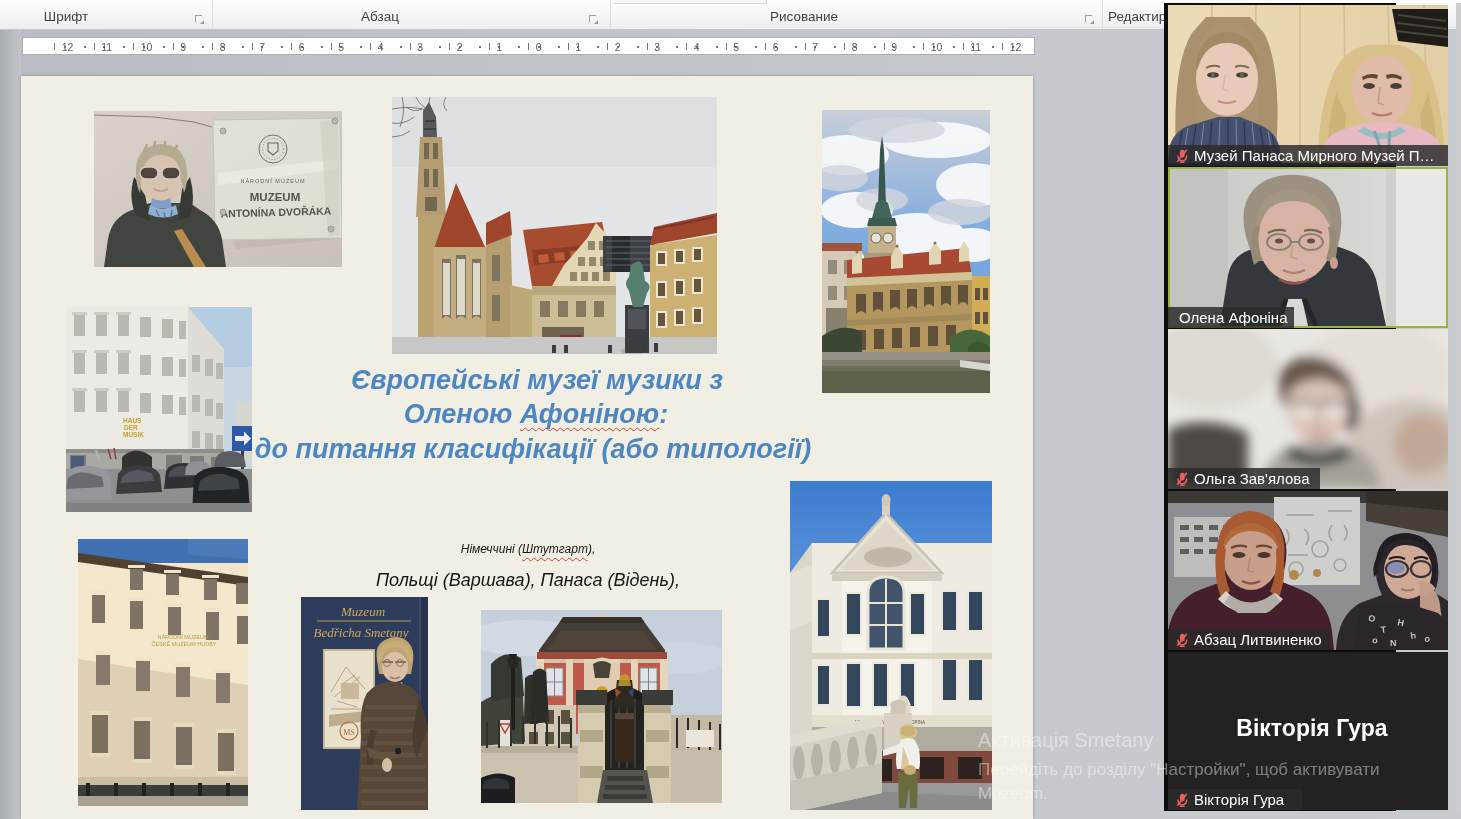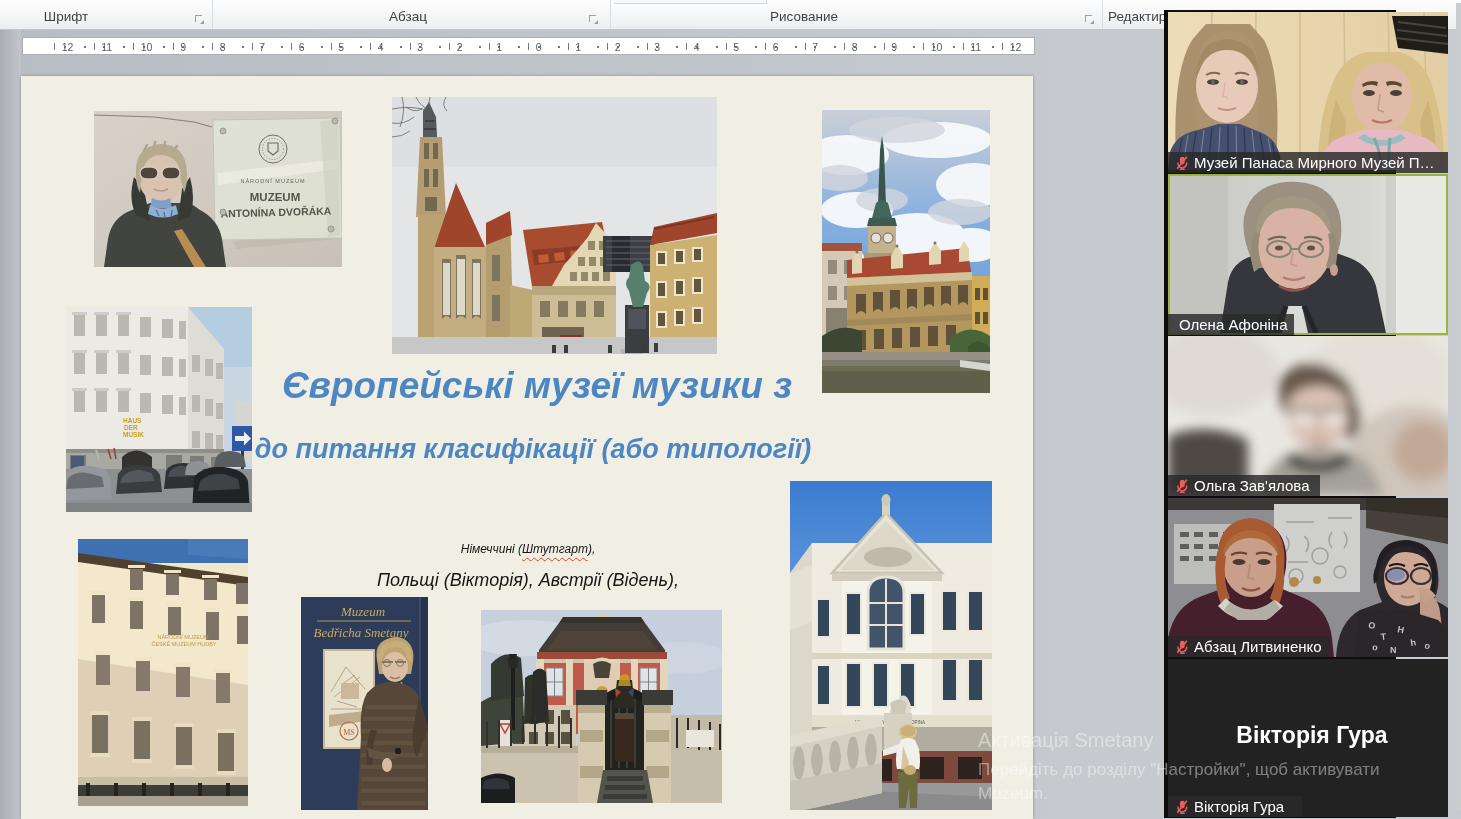--- a/index.html
+++ b/index.html
@@ -21,33 +21,33 @@
   border:1px solid #aab0b7;box-sizing:border-box;}
 .rn{position:absolute;top:2.5px;width:24px;text-align:left;font-size:10.5px;color:#565c64;}
 .rd{position:absolute;top:8px;width:2px;height:2px;background:#70767d;}
 .rt{position:absolute;top:5px;width:1px;height:7px;background:#70767d;}
 #page{position:absolute;left:21px;top:76px;width:1012px;height:743px;background:#f1eee3;
   box-shadow:0 0 3px rgba(90,95,100,.55);}
 .ph{position:absolute;}
 .tl{position:absolute;text-align:center;font-style:italic;font-weight:bold;color:#4c86c3;white-space:nowrap;}
 .bl{position:absolute;text-align:center;font-style:italic;color:#161616;white-space:nowrap;}
 .sq{text-decoration:underline wavy #d04437 1px;text-underline-offset:4px;text-decoration-skip-ink:none;}
-#sidebar{position:absolute;left:1164px;top:10px;width:232px;height:808px;background:#0d0d0d;}
+#sidebar{position:absolute;left:1164px;top:3px;width:232px;height:808px;background:#0d0d0d;}
 #sbedge{position:absolute;left:1456px;top:3px;width:5px;height:808px;background:#cbcdcf;}
 .tile{position:absolute;left:4px;width:280px;overflow:hidden;}
 .vlabel{position:absolute;left:0;bottom:0;height:21px;background:rgba(42,42,42,.82);
   color:#fff;font-size:15px;line-height:21px;white-space:nowrap;}
 .vlabel .tx{margin-left:5px;}
 .micwrap{display:inline-block;width:14px;height:14px;vertical-align:-2px;margin-left:7px;}
 .wm{position:absolute;color:rgba(255,255,255,0.42);white-space:nowrap;z-index:60;}
 </style></head><body>
 <div id="root">
 <div id="ribbon">
       <span class="glabel" style="left:66px">Шрифт</span>
-      <span class="glabel" style="left:408px">Абзац</span>
+      <span class="glabel" style="left:380px">Абзац</span>
       <span class="glabel" style="left:804px">Рисование</span>
       <span class="glabel2" style="left:1108px">Редактирование</span>
       <span class="gexp" style="left:195px"></span>
       <span class="gexp" style="left:589px"></span>
       <span class="gexp" style="left:1085px"></span>
       <span class="gsep" style="left:212px"></span>
       <span class="gsep" style="left:610px"></span>
       <span class="gsep" style="left:1102px"></span>
       <div id="topfrag"></div>
     </div>
@@ -743,24 +743,25 @@
 <g>
 <ellipse cx="118" cy="251" rx="9" ry="8" fill="#d9c28a"></ellipse>
 <path d="M111 253 q7 5 14 0 l0 -6 q-7 -5 -14 0 Z" fill="#c9b078"></path>
 <path d="M111 259 q7 -4 14 0 l4 9 q2 13 0 20 l-22 0 q-2 -9 0 -20 Z" fill="#f2f0ea"></path>
 <path d="M109 263 l-16 6 l0 6 l16 -4 Z" fill="#eeece6"></path>
 <path d="M108 291 h20 l-1 36 h-7 l-1 -20 l-3 20 h-7 Z" fill="#6b6b3f"></path>
 <path d="M113 265 l6 16 l-2 10 l-6 -2 Z" fill="#c9a86a" opacity="0.6"></path>
 <ellipse cx="120" cy="289" rx="6" ry="5" fill="#c9ae74"></ellipse>
 </g>
 </svg>
-      <div class="tl" style="left:116px;top:289px;width:800px;font-size:37px;">Європейські музеї музики з</div>
+      <div class="tl" style="left:116px;top:289px;width:800px;font-size:27px;">Європейські музеї музики з</div>
+      <div class="tl" style="left:115px;top:323px;width:800px;font-size:27px;">Оленою <span class="sq">Афоніною</span>:</div>
       <div class="tl" style="left:112px;top:358px;width:800px;font-size:27px;">до питання класифікації (або типології)</div>
       <div class="bl" style="left:107px;top:466px;width:800px;font-size:12px;">Німеччині (<span class="sq">Штутгарт</span>),</div>
-      <div class="bl" style="left:107px;top:494px;width:800px;font-size:18px;">Польщі (Вікторія), Австрії (Відень),</div>
+      <div class="bl" style="left:107px;top:494px;width:800px;font-size:18px;">Польщі (Варшава), Панаса (Відень),</div>
     </div>
     <div id="sidebar">
       <div class="tile" style="top:2px;height:161px;"><svg width="280" height="161" viewBox="0 0 280 161" preserveAspectRatio="none">
 <defs>
             <linearGradient id="t1w" x1="0" y1="0" x2="1" y2="0">
 <stop offset="0" stop-color="#eddcb8"></stop>
               <stop offset="1" stop-color="#e3cea4"></stop>
             </linearGradient>
           </defs>
 <rect width="280" height="158" fill="url(#t1w)"></rect>

